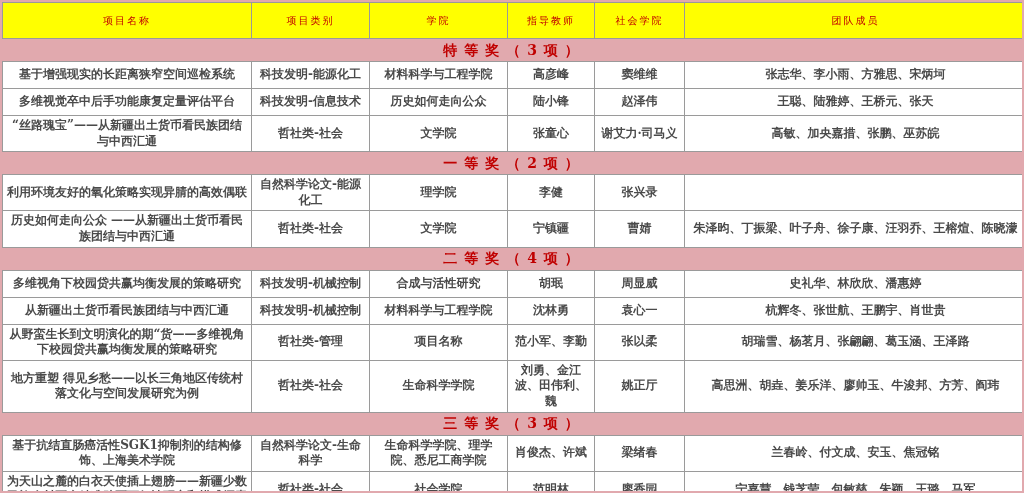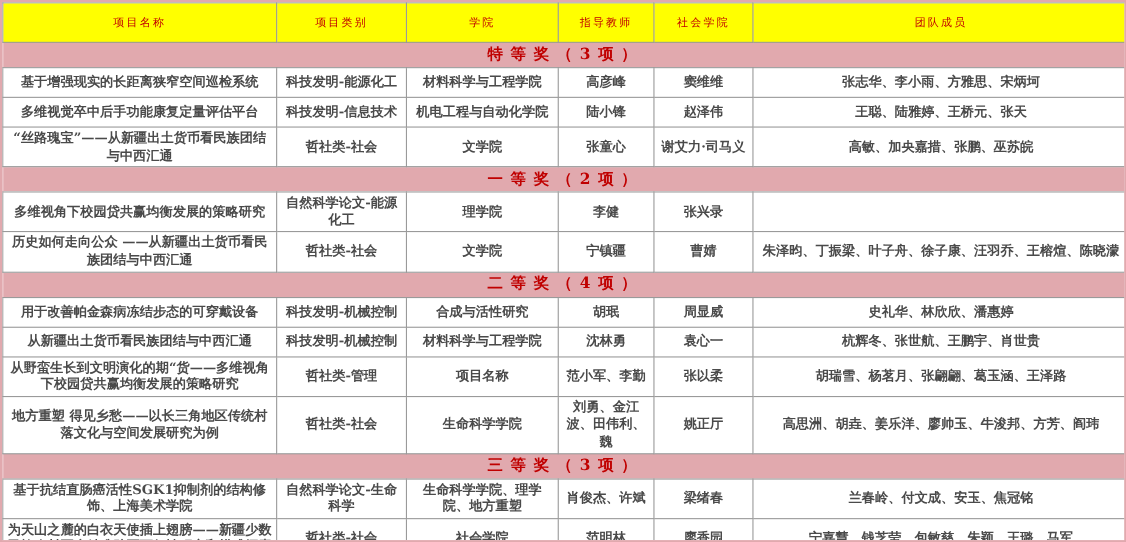--- a/index.html
+++ b/index.html
@@ -90,57 +90,57 @@
           <td>基于增强现实的长距离狭窄空间巡检系统</td>
           <td>科技发明-能源化工</td>
           <td>材料科学与工程学院</td>
           <td>高彦峰</td>
           <td>窦维维</td>
           <td>张志华、李小雨、方雅思、宋炳坷</td>
         </tr>
         <tr class="data-row">
           <td>多维视觉卒中后手功能康复定量评估平台</td>
           <td>科技发明-信息技术</td>
-          <td>机电工程与自动化学院</td>
+          <td>历史如何走向公众</td>
           <td>陆小锋</td>
           <td>赵泽伟</td>
           <td>王聪、陆雅婷、王桥元、张天</td>
         </tr>
         <tr class="data-row">
           <td>“丝路瑰宝”——从新疆出土货币看民族团结与中西汇通</td>
           <td>哲社类-社会</td>
           <td>文学院</td>
           <td>张童心</td>
           <td>谢艾力·司马义</td>
           <td>高敏、加央嘉措、张鹏、巫苏皖</td>
         </tr>
         <tr class="section-row">
           <td colspan="6">一等奖（2项）</td>
         </tr>
         <tr class="data-row">
-          <td>多维视角下校园贷共赢均衡发展的策略研究</td>
+          <td>利用环境友好的氧化策略实现异腈的高效偶联</td>
           <td>自然科学论文-能源化工</td>
           <td>理学院</td>
           <td>李健</td>
           <td>张兴录</td>
           <td></td>
         </tr>
         <tr class="data-row">
           <td>历史如何走向公众 ——从新疆出土货币看民族团结与中西汇通</td>
           <td>哲社类-社会</td>
           <td>文学院</td>
           <td>宁镇疆</td>
           <td>曹婧</td>
           <td>朱泽昀、丁振梁、叶子舟、徐子康、汪羽乔、王榕煊、陈晓濛</td>
         </tr>
         <tr class="section-row">
           <td colspan="6">二等奖（4项）</td>
         </tr>
         <tr class="data-row">
-          <td>用于改善帕金森病冻结步态的可穿戴设备</td>
+          <td>多维视角下校园贷共赢均衡发展的策略研究</td>
           <td>科技发明-机械控制</td>
           <td>合成与活性研究</td>
           <td>胡珉</td>
           <td>周显威</td>
           <td>史礼华、林欣欣、潘惠婷</td>
         </tr>
         <tr class="data-row">
           <td>从新疆出土货币看民族团结与中西汇通</td>
           <td>科技发明-机械控制</td>
           <td>材料科学与工程学院</td>
@@ -163,21 +163,21 @@
           <td>刘勇、金江波、田伟利、魏</td>
           <td>姚正厅</td>
           <td>高思洲、胡垚、姜乐洋、廖帅玉、牛浚邦、方芳、阎玮</td>
         </tr>
         <tr class="section-row">
           <td colspan="6">三等奖（3项）</td>
         </tr>
         <tr class="data-row">
           <td>基于抗结直肠癌活性SGK1抑制剂的结构修饰、上海美术学院</td>
           <td>自然科学论文-生命科学</td>
-          <td>生命科学学院、理学院、地方重塑</td>
+          <td>生命科学学院、理学院、悉尼工商学院</td>
           <td>肖俊杰、许斌</td>
           <td>梁绪春</td>
           <td>兰春岭、付文成、安玉、焦冠铭</td>
         </tr>
         <tr class="data-row">
           <td>为天山之麓的白衣天使插上翅膀——新疆少数民族农村医疗精准助医可行性研究和模式探索</td>
           <td>哲社类-社会</td>
           <td>社会学院</td>
           <td>范明林</td>
           <td>廖香园</td>

